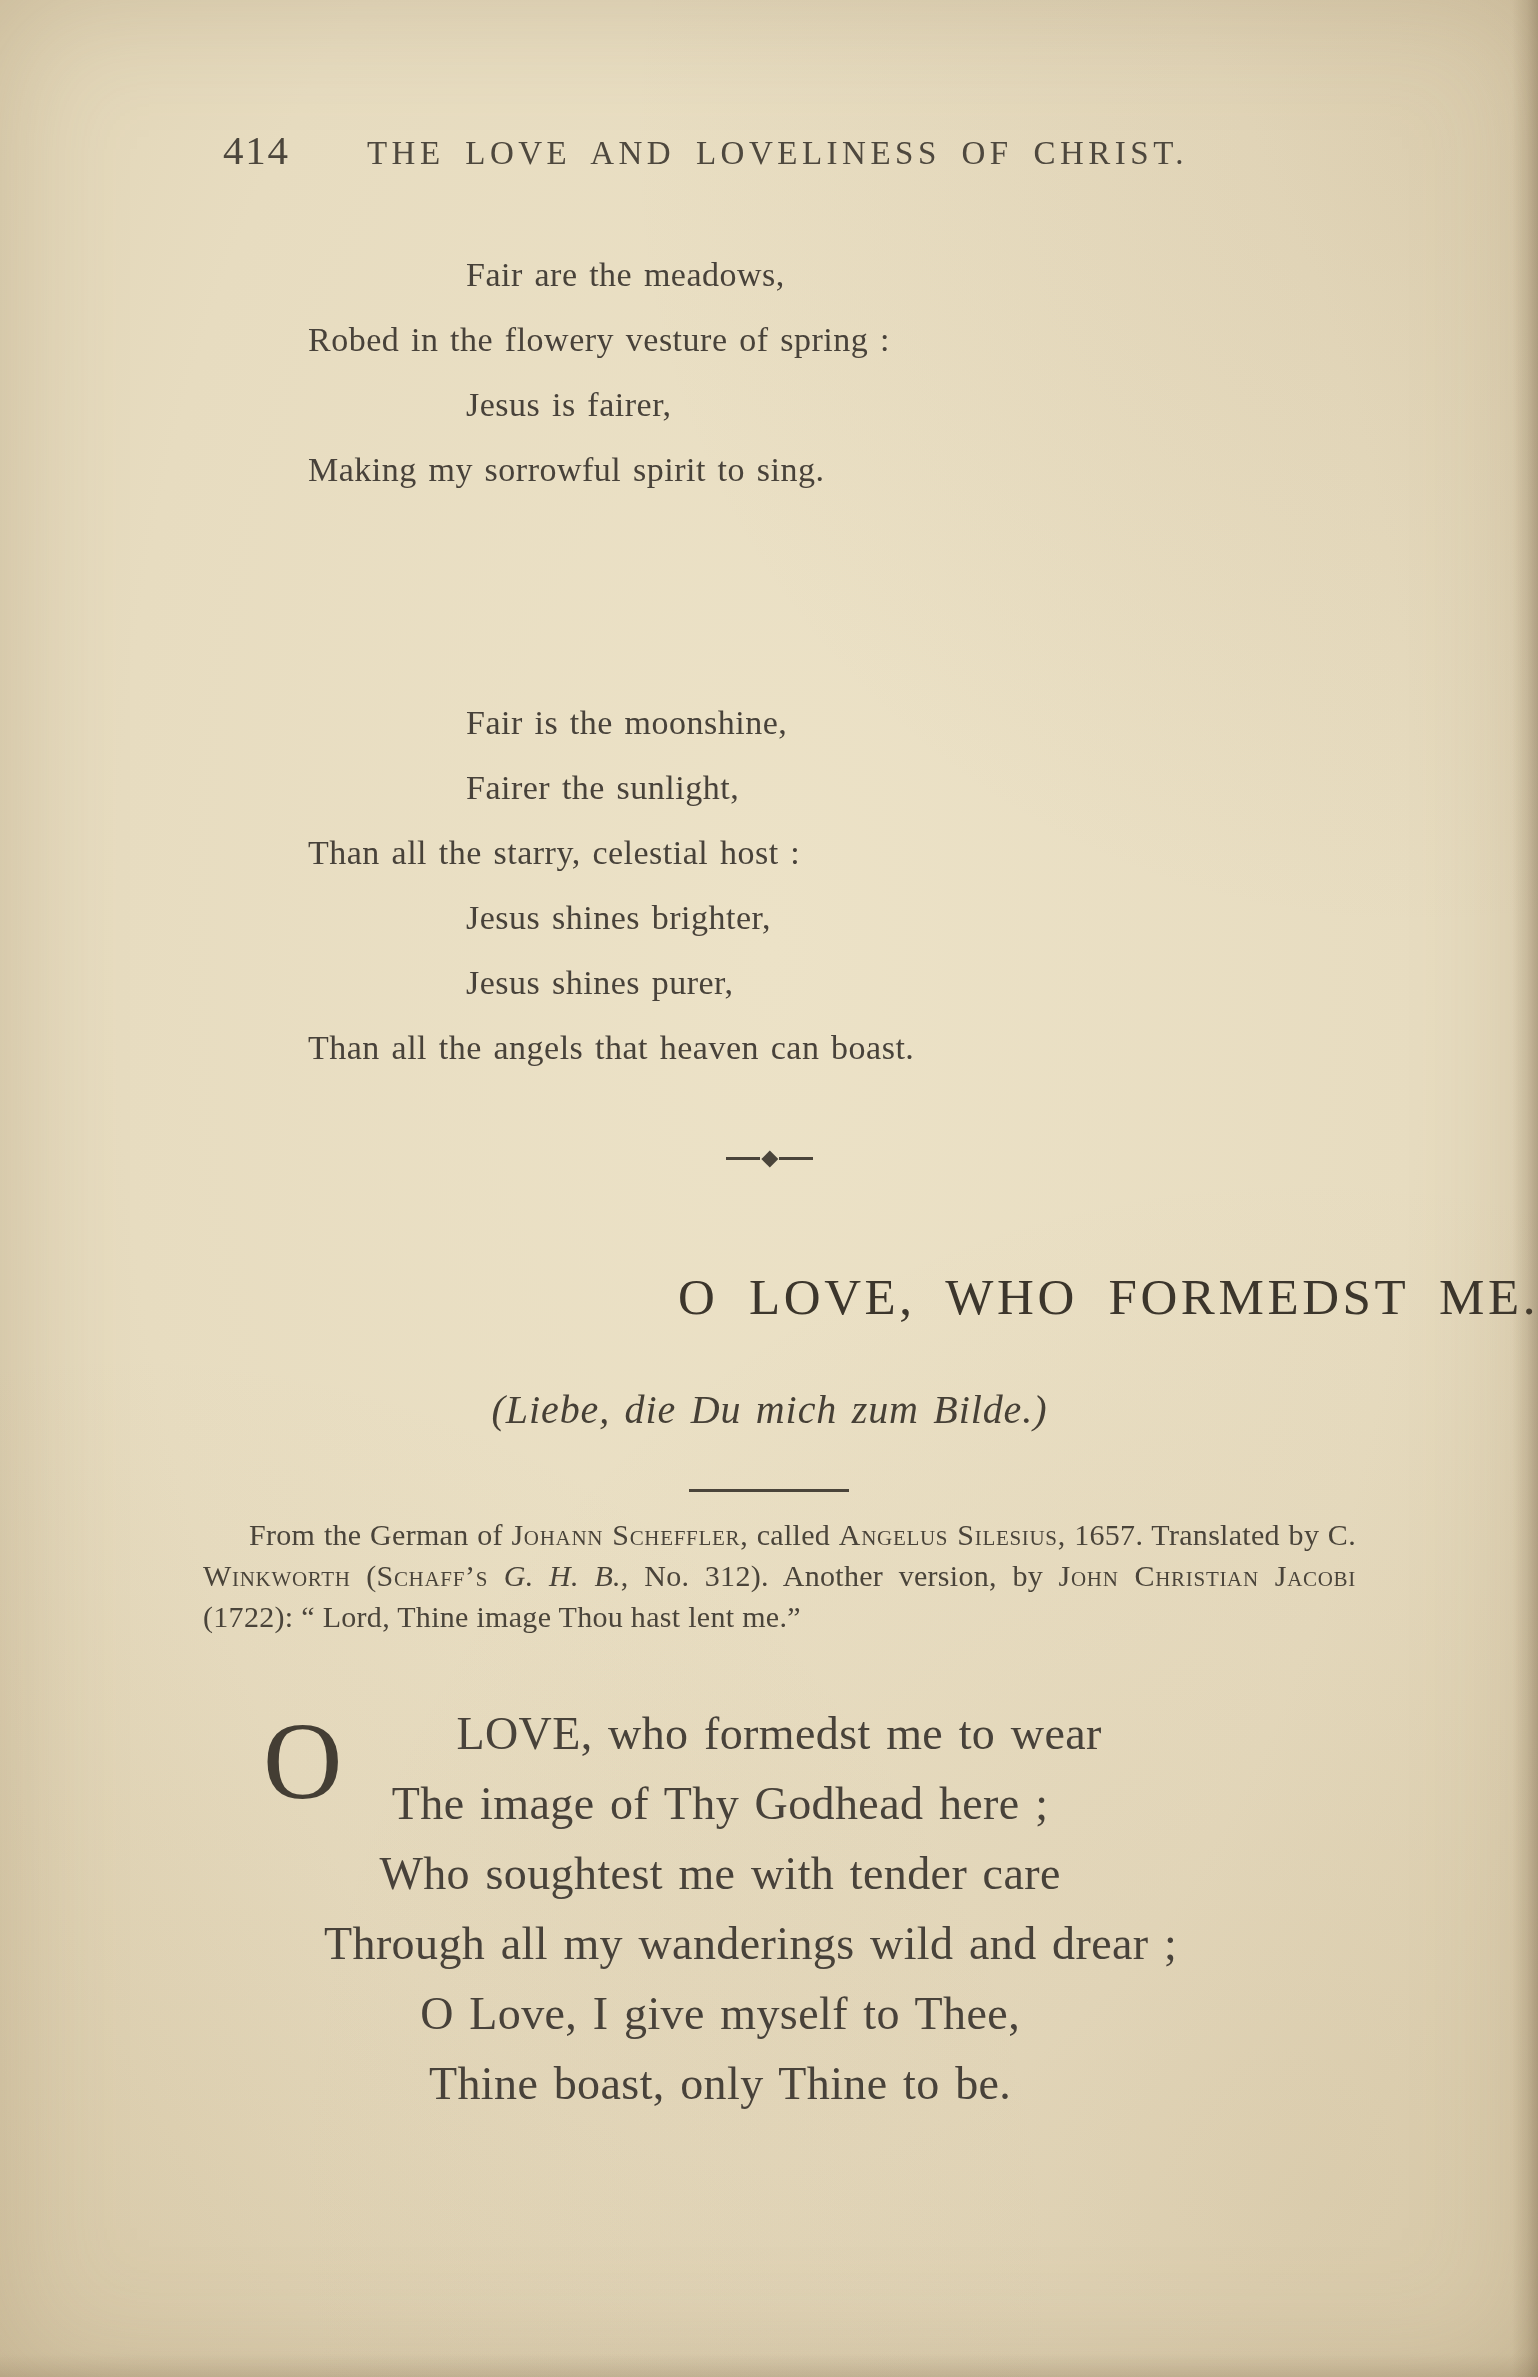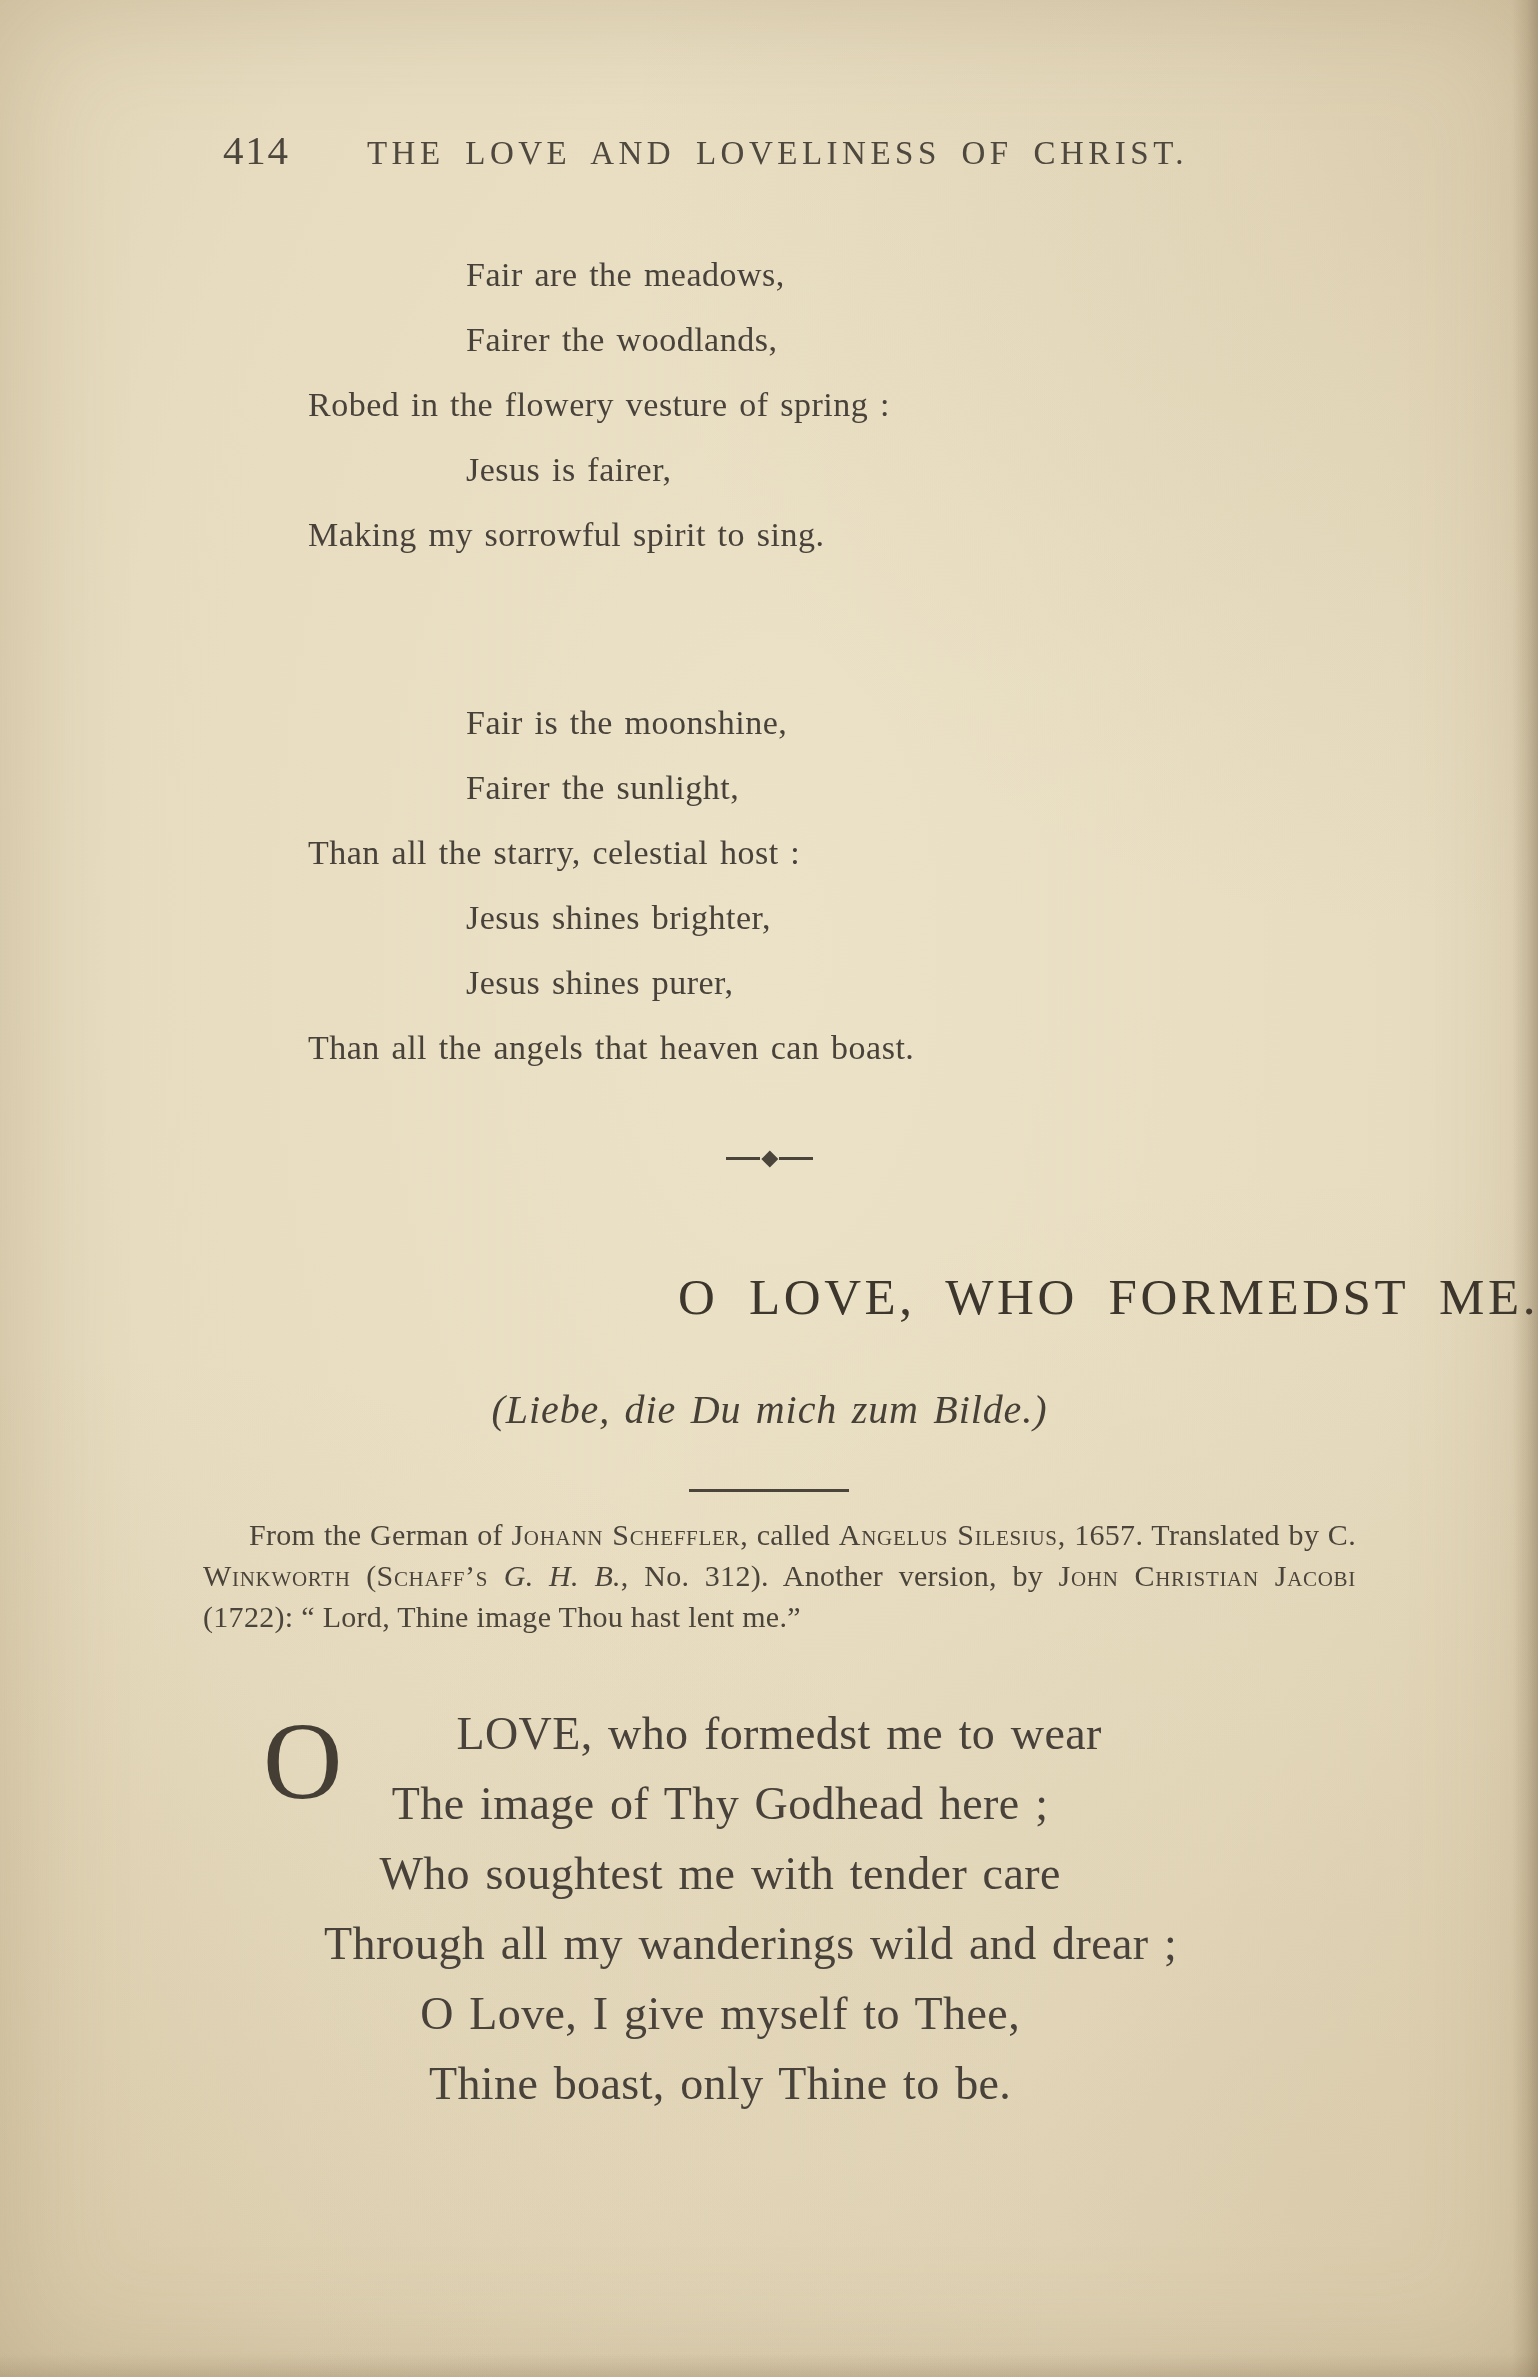--- a/index.html
+++ b/index.html
@@ -172,21 +172,20 @@
 
 <div class="page">
 
   <header class="running-head">
     <span class="page-num">414</span>
     <span class="running-title">THE LOVE AND LOVELINESS OF CHRIST.</span>
   </header>
 
   <section class="stanza stanza-1">
     <div class="line mid">Fair are the meadows,</div>
-    <div class="line mid">Fairer the woodlands,</div>
     <div class="line">Robed in the flowery vesture of spring :</div>
     <div class="line mid">Jesus is fairer,</div>
     <div class="line">Making my sorrowful spirit to sing.</div>
   </section>
 
   <section class="stanza stanza-2">
     <div class="line mid">Fair is the moonshine,</div>
     <div class="line mid">Fairer the sunlight,</div>
     <div class="line">Than all the starry, celestial host :</div>
     <div class="line mid">Jesus shines brighter,</div>

